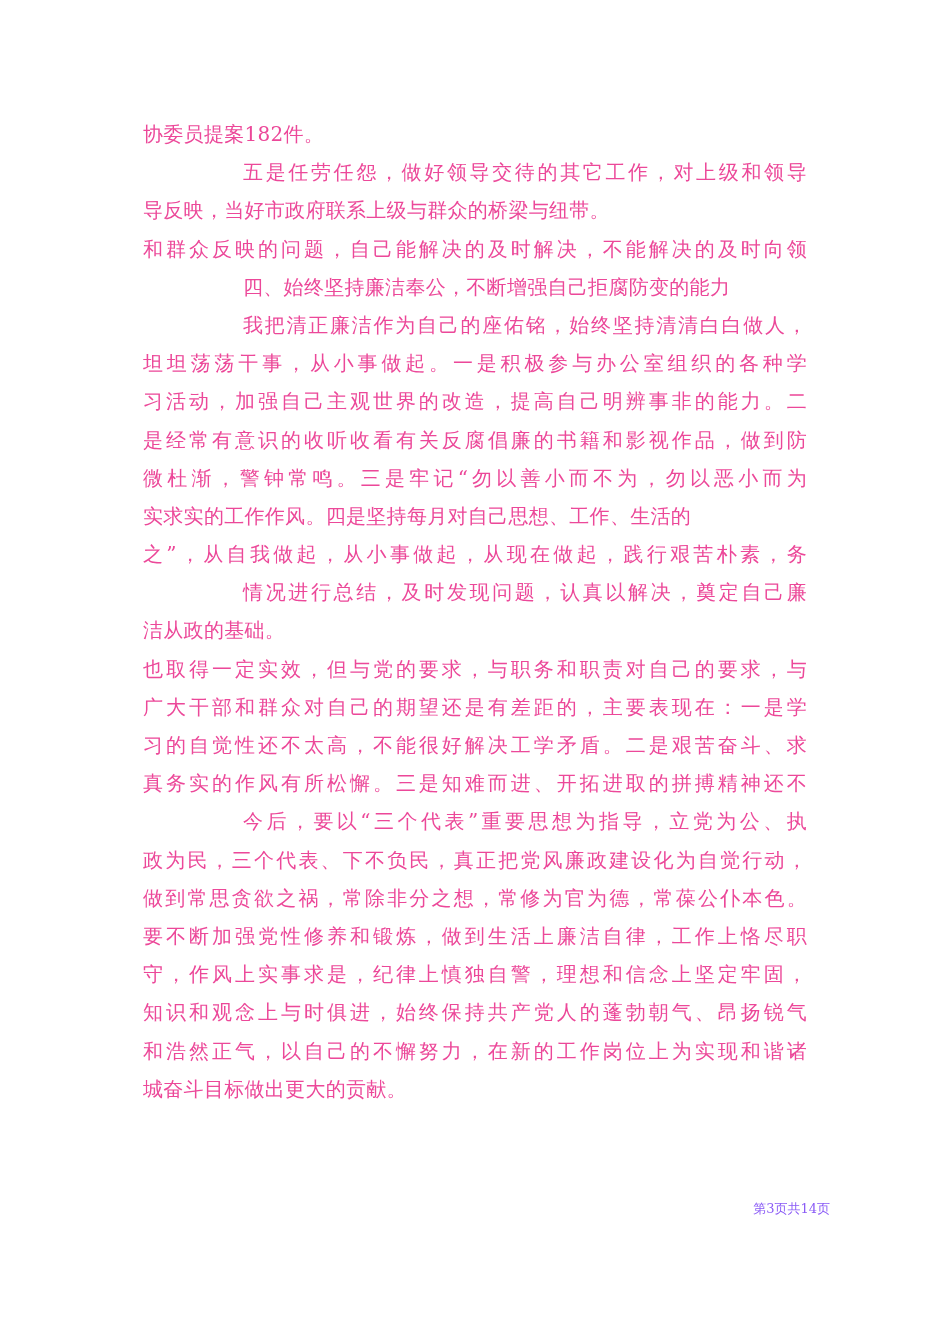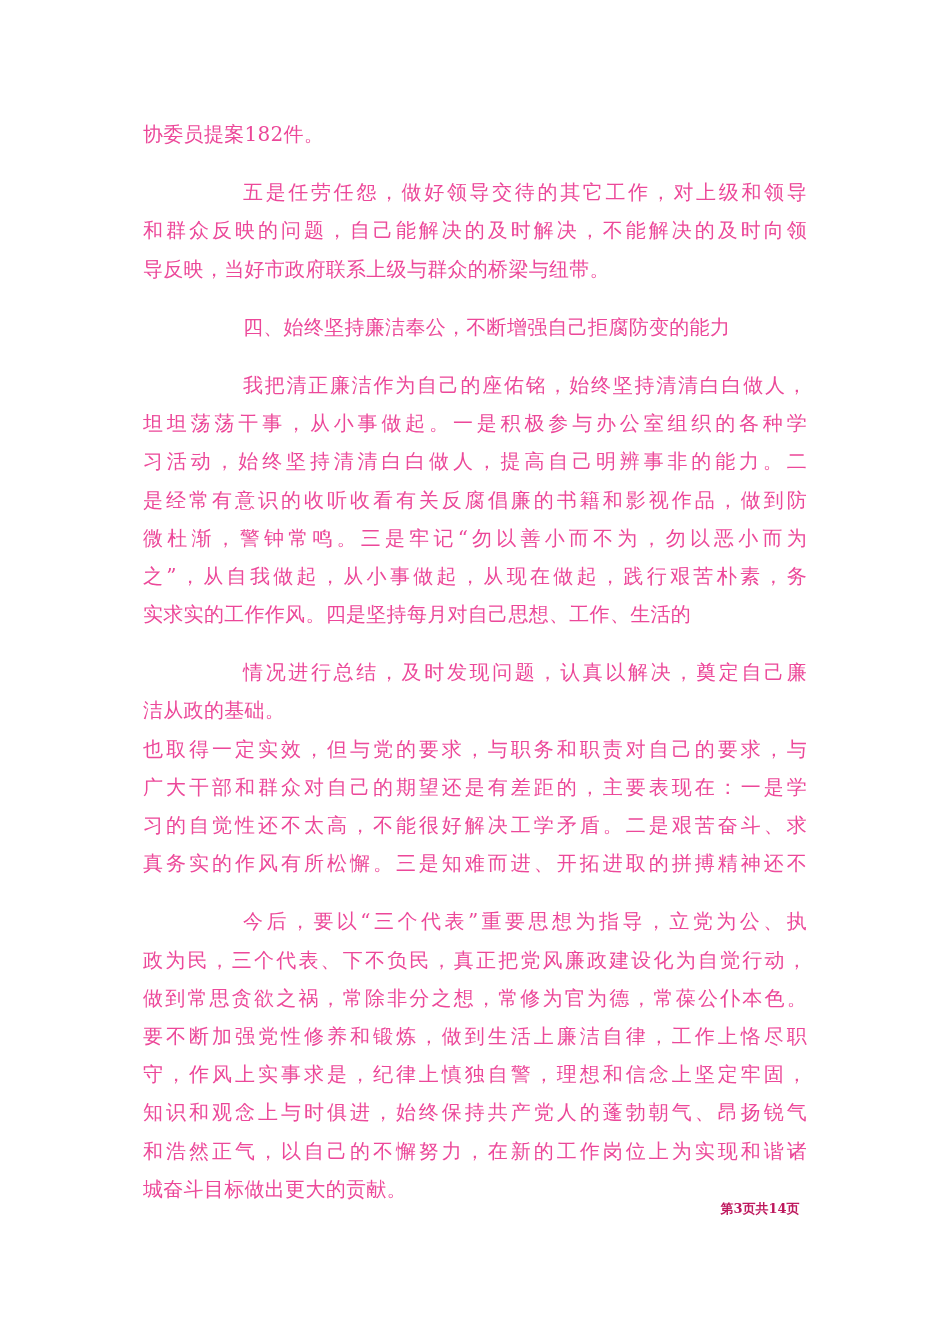--- a/index.html
+++ b/index.html
@@ -37,51 +37,49 @@
       height: 38.2px;
       overflow: visible;
       text-align: justify;
       text-align-last: justify;
     }
     .line.last {
       text-align-last: left;
     }
     .line.indent {
       padding-left: 100px;
-      margin-top: 20px;
     }
     .footer {
       position: absolute;
       left: 690px;
       top: 1200px;
       width: 140px;
       font-family: "DejaVu Serif", "Liberation Serif", serif;
       font-size: 13px;
-      color: #be185d;
-      text-align: center;
-      font-weight: bold;
+      color: #8b5cf6;
+      text-align: right;
     }
   </style>
 </head>
 <body>
 
 <div class="page">
   <div class="content" id="content">
       <div class="line last">协委员提案182件。</div>
       <div class="line indent">五是任劳任怨，做好领导交待的其它工作，对上级和领导</div>
+      <div class="line last">导反映，当好市政府联系上级与群众的桥梁与纽带。</div>
       <div class="line">和群众反映的问题，自己能解决的及时解决，不能解决的及时向领</div>
-      <div class="line last">导反映，当好市政府联系上级与群众的桥梁与纽带。</div>
       <div class="line indent last">四、始终坚持廉洁奉公，不断增强自己拒腐防变的能力</div>
       <div class="line indent">我把清正廉洁作为自己的座佑铭，始终坚持清清白白做人，</div>
       <div class="line">坦坦荡荡干事，从小事做起。一是积极参与办公室组织的各种学</div>
-      <div class="line">习活动，始终坚持清清白白做人，提高自己明辨事非的能力。二</div>
+      <div class="line">习活动，加强自己主观世界的改造，提高自己明辨事非的能力。二</div>
       <div class="line">是经常有意识的收听收看有关反腐倡廉的书籍和影视作品，做到防</div>
       <div class="line">微杜渐，警钟常鸣。三是牢记“勿以善小而不为，勿以恶小而为</div>
+      <div class="line last">实求实的工作作风。四是坚持每月对自己思想、工作、生活的</div>
       <div class="line">之”，从自我做起，从小事做起，从现在做起，践行艰苦朴素，务</div>
-      <div class="line last">实求实的工作作风。四是坚持每月对自己思想、工作、生活的</div>
       <div class="line indent">情况进行总结，及时发现问题，认真以解决，奠定自己廉</div>
       <div class="line last">洁从政的基础。</div>
       <div class="line">也取得一定实效，但与党的要求，与职务和职责对自己的要求，与</div>
       <div class="line">广大干部和群众对自己的期望还是有差距的，主要表现在：一是学</div>
       <div class="line">习的自觉性还不太高，不能很好解决工学矛盾。二是艰苦奋斗、求</div>
       <div class="line">真务实的作风有所松懈。三是知难而进、开拓进取的拼搏精神还不</div>
       <div class="line indent">今后，要以“三个代表”重要思想为指导，立党为公、执</div>
       <div class="line">政为民，三个代表、下不负民，真正把党风廉政建设化为自觉行动，</div>
       <div class="line">做到常思贪欲之祸，常除非分之想，常修为官为德，常葆公仆本色。</div>
       <div class="line">要不断加强党性修养和锻炼，做到生活上廉洁自律，工作上恪尽职</div>

